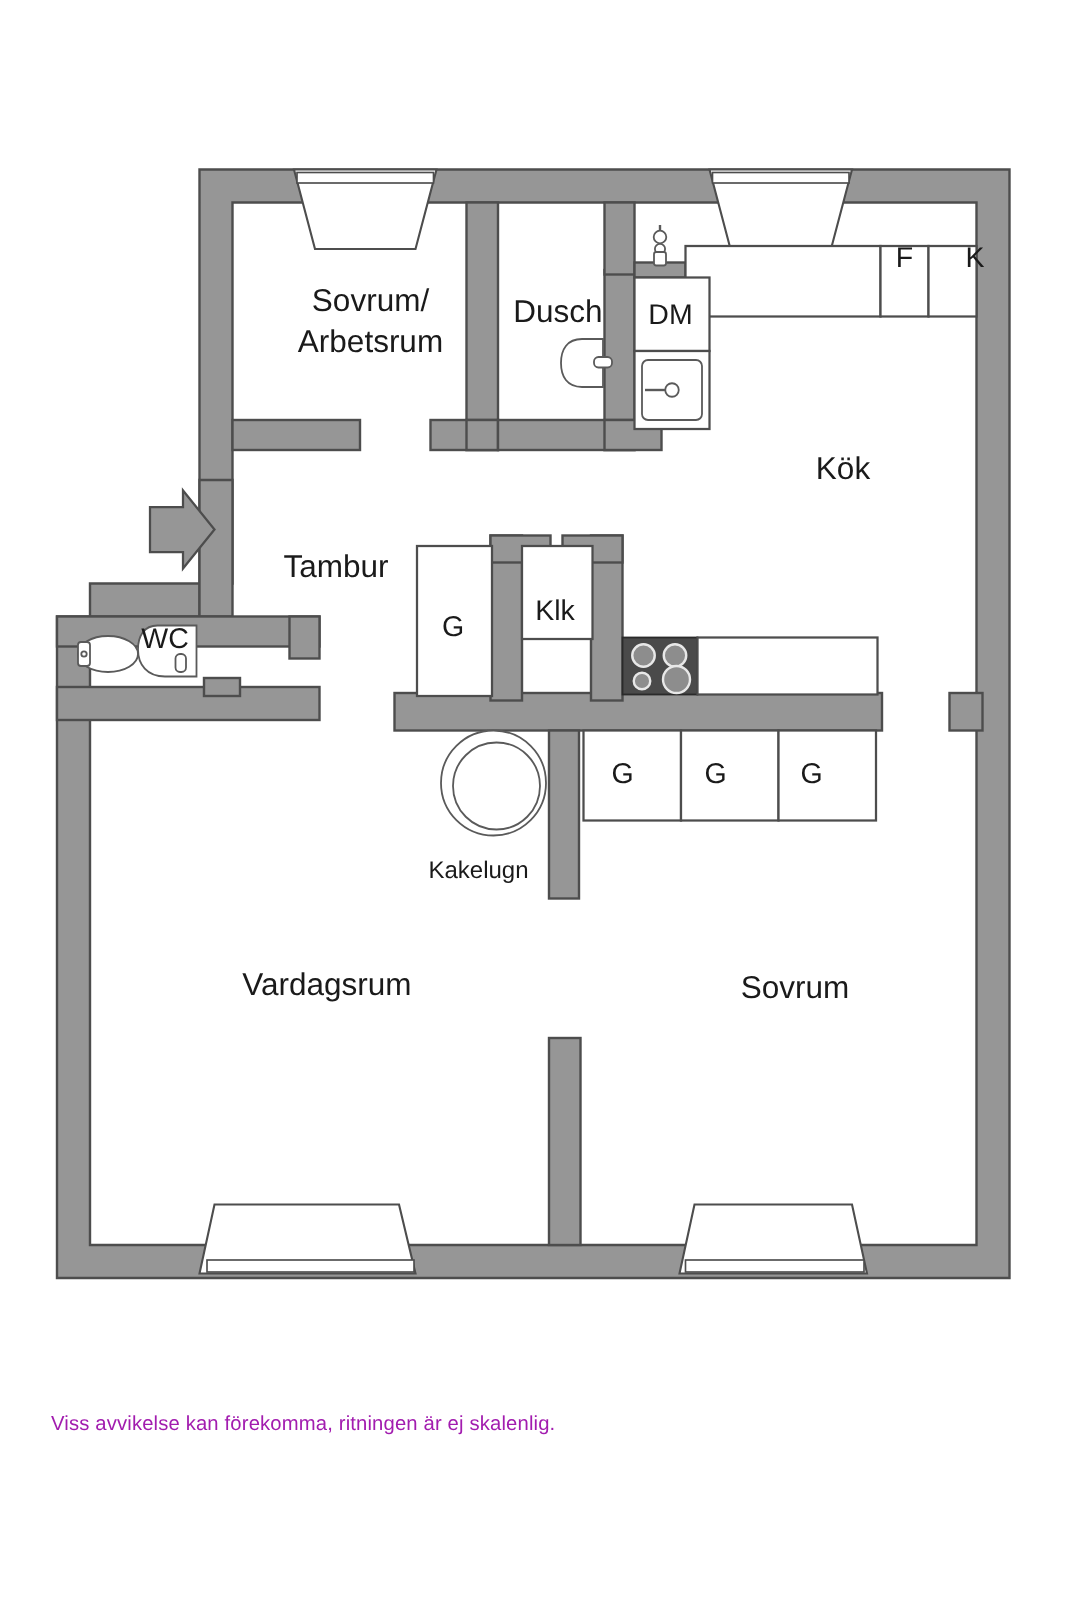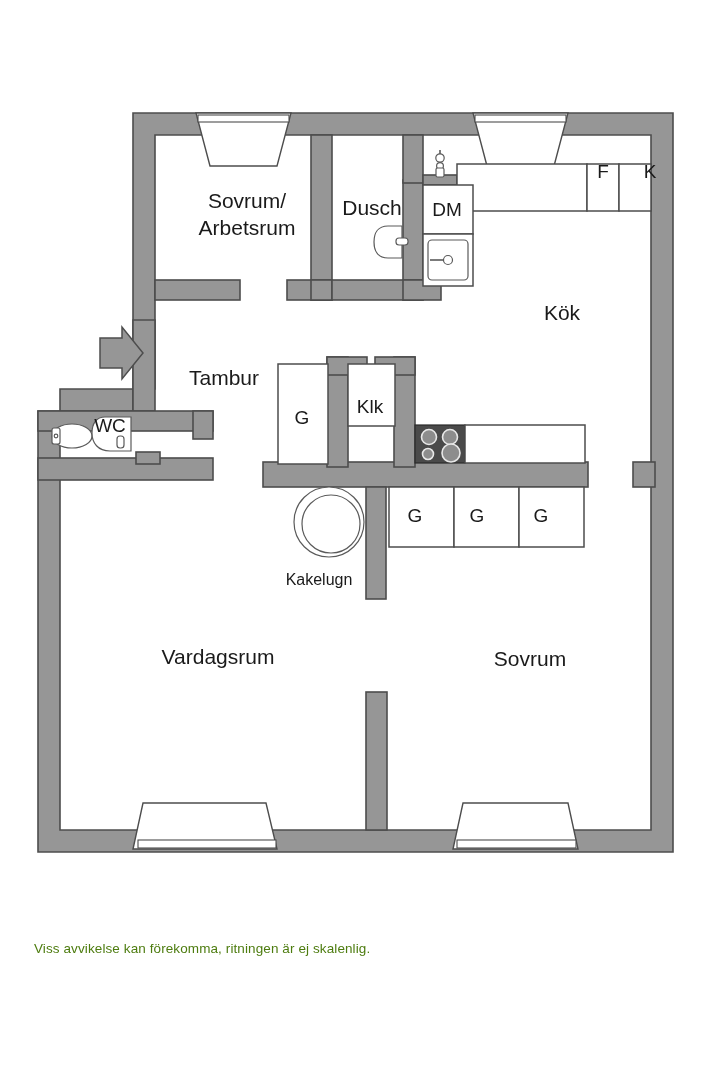--- a/index.html
+++ b/index.html
@@ -54,21 +54,21 @@
     font-size: 16px;
     text-anchor: middle;
     dominant-baseline: middle;
   }
   #disclaimer {
     position: absolute;
     left: 34px;
     top: 941px;
     font-family: "Liberation Sans", sans-serif;
     font-size: 13.5px;
-    color: #4d7c0f;
+    color: #a21caf;
     letter-spacing: 0.1px;
     white-space: nowrap;
   }
 </style>
 </head>
 <body>
 
 <div id="plan-root">
 
   <svg id="floorplan" viewBox="0 0 720 1080">

